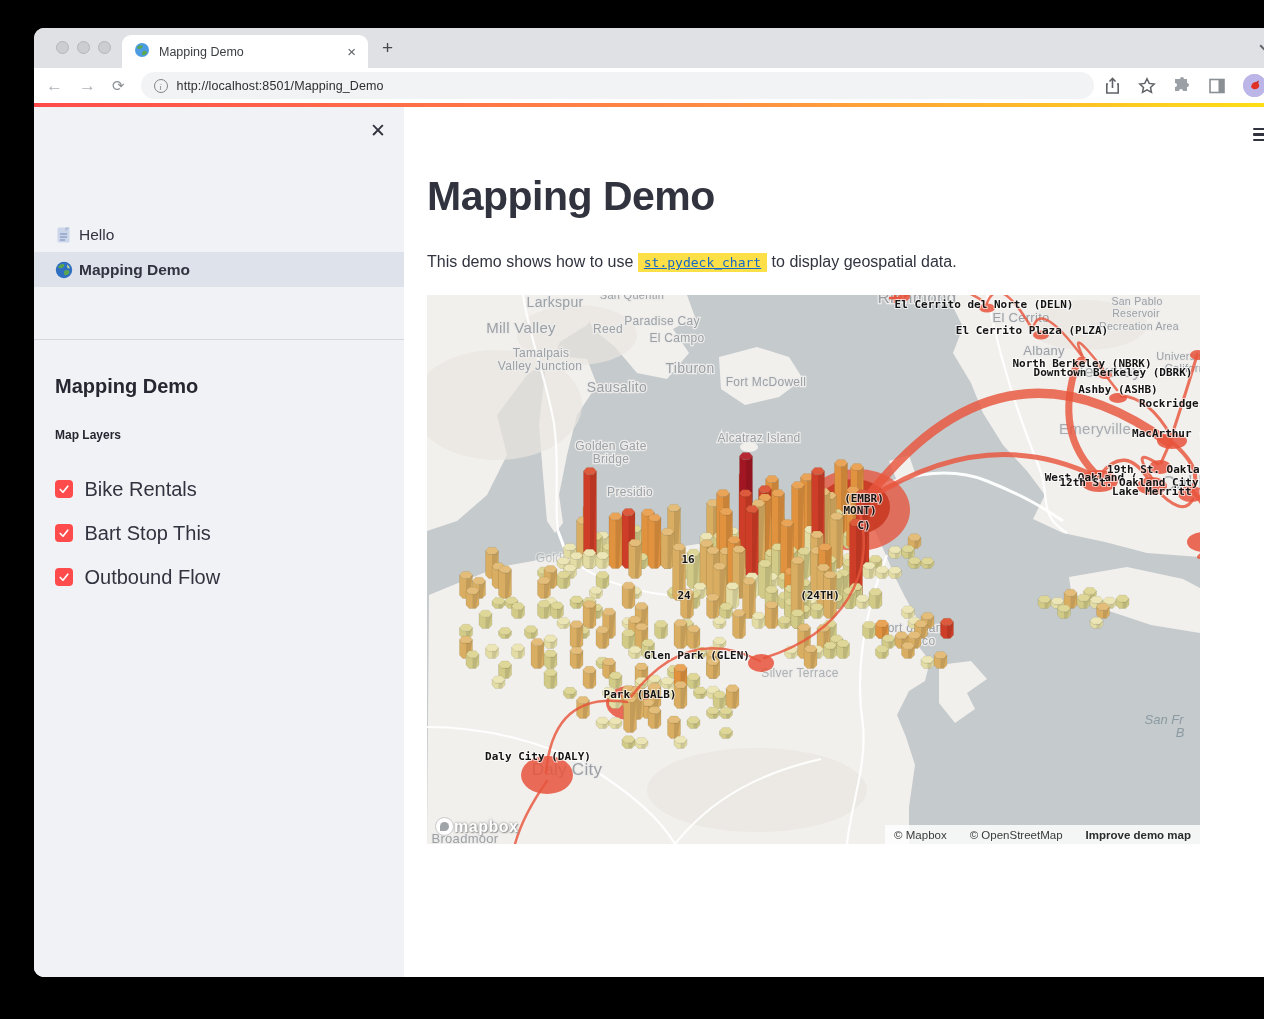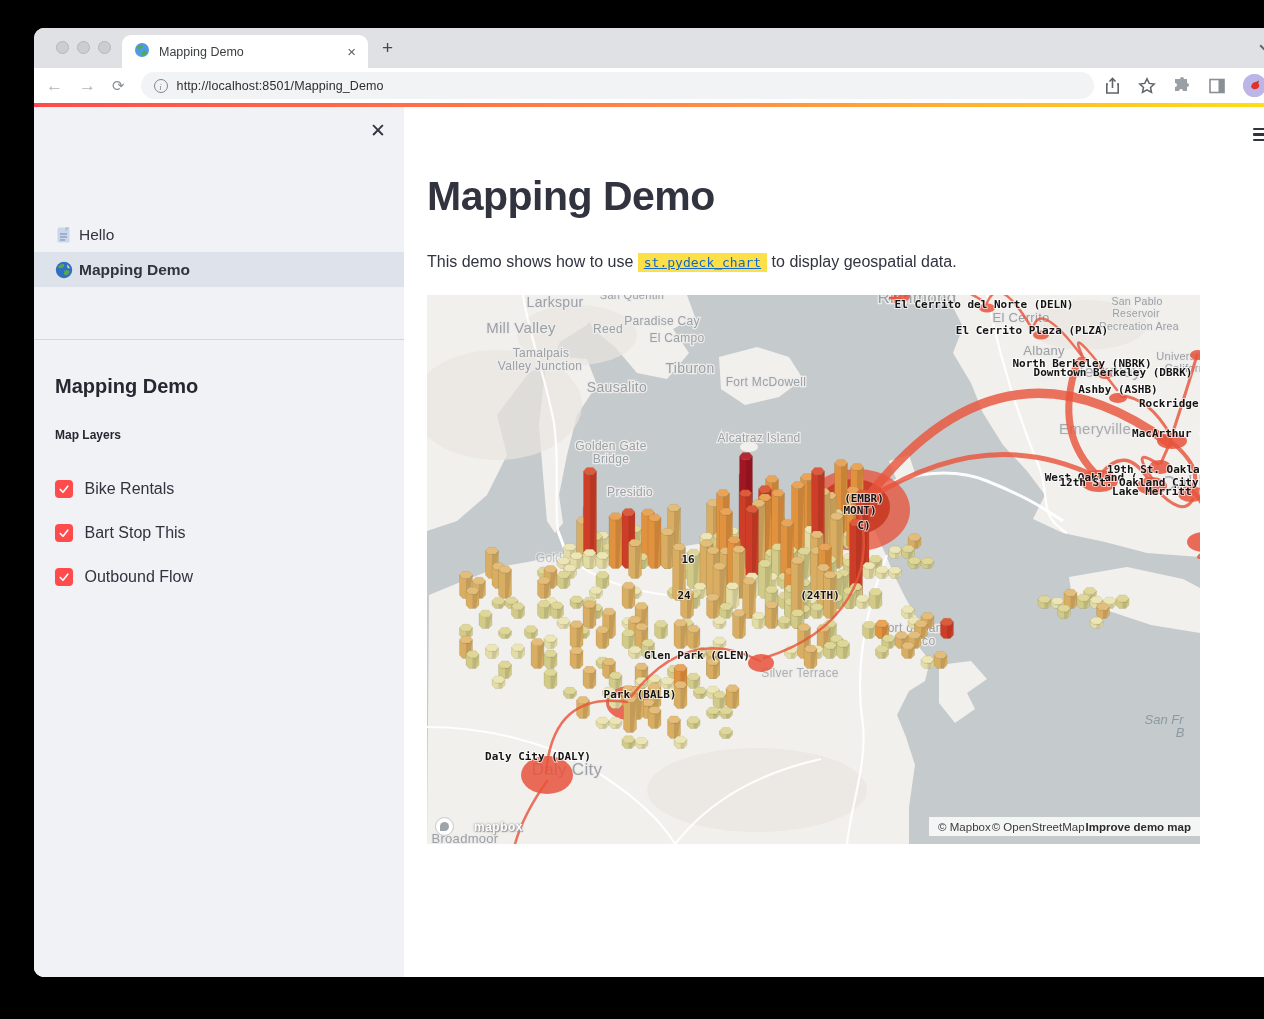--- a/index.html
+++ b/index.html
@@ -39,36 +39,36 @@
   .nav{position:absolute;top:110px;left:0;right:0}
   .nav-item{height:35px;display:flex;align-items:center;padding:0 21px;gap:6px;font-size:15.5px;color:#31333f}
   .nav-item.selected{background:#dde2eb;font-weight:700}
   .nav-item .icn{width:18px;height:18px;flex:0 0 auto}
   .nav-divider{position:absolute;top:232px;left:0;right:0;border-top:1px solid #d5d7dd}
   .sb-title{position:absolute;top:268px;left:21px;font-size:20px;font-weight:700;color:#262730}
   .sb-sub{position:absolute;top:321px;left:21px;font-size:12px;font-weight:700;color:#262730}
   .checks{position:absolute;top:360px;left:21px;right:10px}
   .check-row{height:44px;display:flex;align-items:center;gap:12px}
   .checkbox{width:17.5px;height:17.5px;border-radius:4px;background:#ff4b4b;display:flex;align-items:center;justify-content:center}
-  .check-label{font-size:16px;color:#31333f}
+  .check-label{font-size:20px;color:#31333f}
   .main{position:absolute;left:370px;top:4px;right:0;bottom:0;background:#fff}
   .burger{position:absolute;right:26px;top:18px;width:19px}
   .burger i{display:block;height:2.6px;background:#31333f;margin:2.8px 0;border-radius:1px}
   .page-title{position:absolute;left:23px;top:66px;font-size:41px;font-weight:700;color:#31333f;letter-spacing:-.5px}
   .intro{position:absolute;left:23px;top:146px;font-size:16px;color:#31333f;width:760px}
   .code-link{font-family:"DejaVu Sans Mono",monospace;font-size:13px;color:#1668c6;background:#fde047;
              padding:2px 6px;border-radius:0;text-decoration:underline}
   
   .map{position:absolute;left:23px;top:188px;width:773px;height:549px;background:#c5cacd;overflow:hidden}
   .map svg{position:absolute;left:0;top:0}
-  .attrib{position:absolute;right:0;bottom:8px;height:19px;background:rgba(255,255,255,.8);
-          display:flex;align-items:center;gap:1px;padding:0 9px;font-size:11.5px;color:#3a3a3a}
+  .attrib{position:absolute;right:0;bottom:0;height:19px;background:rgba(255,255,255,.8);
+          display:flex;align-items:center;gap:23px;padding:0 9px;font-size:11.5px;color:#3a3a3a}
   .attrib .bold{font-weight:700;color:#2b2b2b}
-  .mapbox-logo{position:absolute;left:8px;bottom:8px;display:flex;align-items:center;gap:20px;
-               font-weight:700;font-size:12px;color:#fff;letter-spacing:.5px;
+  .mapbox-logo{position:absolute;left:8px;bottom:8px;display:flex;align-items:center;gap:0;
+               font-weight:700;font-size:16px;color:#fff;letter-spacing:.5px;
                text-shadow:0 0 3px #9b9b9b,0 0 1px #9b9b9b,1px 1px 1px #9b9b9b}
   .mapbox-logo .mk{width:19px;height:19px;border-radius:50%;background:rgba(255,255,255,.9);
                border:1px solid #c9c9c9;box-sizing:border-box;position:relative}
   .mapbox-logo .mk:after{content:"";position:absolute;left:4px;top:4px;width:9px;height:9px;border-radius:50% 50% 50% 0;
                background:#9fa4a8}
 </style>
 </head>
 <body>
 
 <div class="window">

